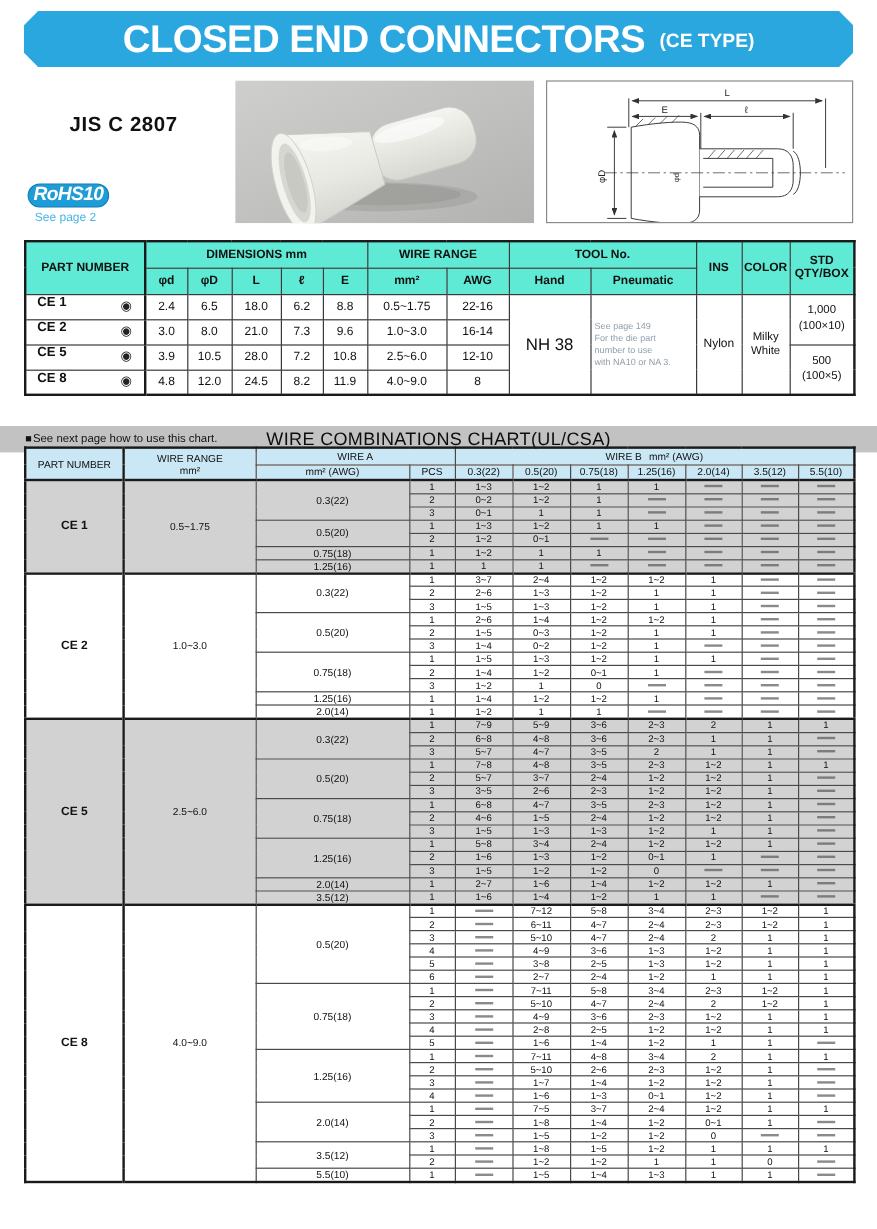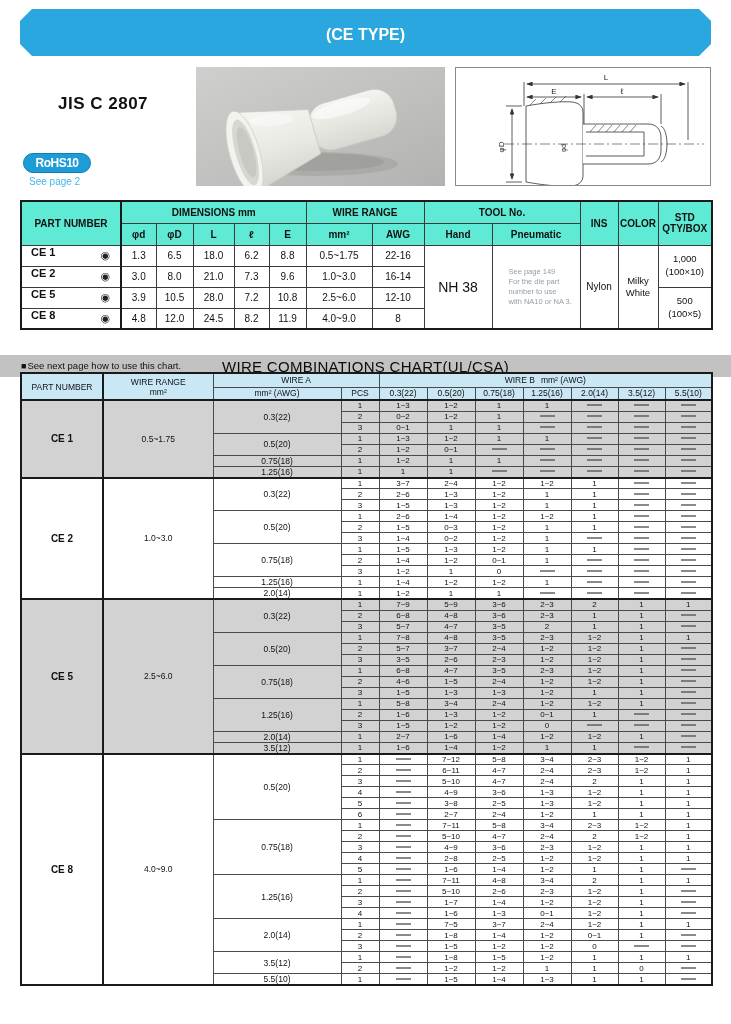--- a/index.html
+++ b/index.html
@@ -12,36 +12,36 @@
     clip-path:polygon(12px 0,calc(100% - 12px) 0,100% 12px,100% calc(100% - 12px),calc(100% - 12px) 100%,12px 100%,0 calc(100% - 12px),0 12px);}
   .banner .t{font-size:32px;font-weight:bold;letter-spacing:-0.5px}
   .banner .s{font-size:16px;font-weight:bold;padding-top:4px}
 
   .jis{position:absolute;left:58px;top:94px;font-size:17px;font-weight:bold;letter-spacing:.5px}
 
   .photo{position:absolute;left:196px;top:67px;width:249px;height:119px}
   .diagram{position:absolute;left:455px;top:67px;width:256px;height:119px;background:#fff;border:1px solid #8a8a8a}
 
   .rohs-badge{position:absolute;left:23px;top:153px;width:68px;height:20px;background:#1e9cd8;border-radius:11px;
-    display:flex;align-items:center;justify-content:center;color:#fff;font-size:12px;font-weight:bold;letter-spacing:-0.5px;border:1px solid #0f7fb5}
+    display:flex;align-items:center;justify-content:center;color:#fff;font-size:16px;font-weight:bold;font-style:italic;letter-spacing:-0.5px;border:1px solid #0f7fb5}
   .rohs-note{position:absolute;left:29px;top:176px;font-size:10px;color:#45b5e8}
 
   
   table{border-collapse:collapse;table-layout:fixed}
   .spec{position:absolute;left:20px;top:200px;width:691px;font-size:10px;border:2px solid #1a1a1a}
   .spec th,.spec td{border:1px solid #3a3a3a;text-align:center;padding:0;vertical-align:middle}
   .spec thead th{background:#5eead4;font-weight:bold;font-size:10px}
   .spec thead tr{height:22px}
   .spec tbody tr{height:21px}
   .spec .thick-r{border-right:2px solid #1a1a1a !important}
   .spec td.part{text-align:left;padding:0 10px 0 9px}
   .spec td.part .pn{font-weight:bold;font-size:11px}
   .spec td.part .bullseye{float:right;font-size:11px;color:#222;line-height:19px}
   .spec td.hand{font-size:14px}
-  .spec td.pneu{font-size:7.5px;color:#8fa0ab;line-height:1.32;text-align:left;padding-left:16px}
+  .spec td.pneu{font-size:7.5px;color:#8fa0ab;line-height:1.32;text-align:left;padding-left:3px}
   .spec td.qty{font-size:9.5px;line-height:1.35}
   .spec td.two-line{font-size:9.5px;line-height:1.25}
 
   
   .chart-bar{position:absolute;left:0;top:355px;width:731px;height:22px;background:#c2c2c2;
     display:flex;align-items:center;justify-content:center;font-size:15px;color:#0d0d0d;letter-spacing:.3px}
   .chart-note{position:absolute;left:21px;top:360px;font-size:9.5px;color:#111}
   .chart-note .sq{font-size:9px;margin-right:1px}
 
   
@@ -58,20 +58,21 @@
   .combo tr.shaded td{background:#d2d2d2}
   .combo tr.section-start td{border-top:2px solid #1a1a1a}
   .combo .unit{margin-left:6px}
   .dash{display:inline-block;width:15px;height:2px;background:#8a8a8a;vertical-align:2px}
   .shaded .dash{background:#7c7c7c}
 </style>
 </head>
 <body>
 
 <div class="banner">
+  <span class="t">CLOSED END CONNECTORS</span>
   <span class="s">(CE TYPE)</span>
 </div>
 
 <div class="jis">JIS C 2807</div>
 
 <div class="photo">
   <svg width="249" height="119" viewBox="0 0 249 119">
     <defs>
       <linearGradient id="pbg" x1="0" y1="0" x2="1" y2="1">
         <stop offset="0" stop-color="#cfcfcd"></stop>
@@ -205,21 +206,21 @@
       <th>E</th>
       <th>mm²</th>
       <th>AWG</th>
       <th>Hand</th>
       <th>Pneumatic</th>
     </tr>
   </thead>
   <tbody>
       <tr>
         <td class="part thick-r"><span class="bullseye">◉</span><span class="pn">CE 1</span></td>
-        <td>1.3</td>
+        <td>2.4</td>
         <td>6.5</td>
         <td>18.0</td>
         <td>6.2</td>
         <td>8.8</td>
         <td>0.5~1.75</td>
         <td>22-16</td>
         <td rowspan="4" class="hand">NH 38</td>
         <td rowspan="4" class="pneu">See page 149<br>For the die part<br>number to use<br>with NA10 or NA 3.</td>
         <td rowspan="4">Nylon</td>
         <td rowspan="4" class="two-line">Milky<br>White</td>

